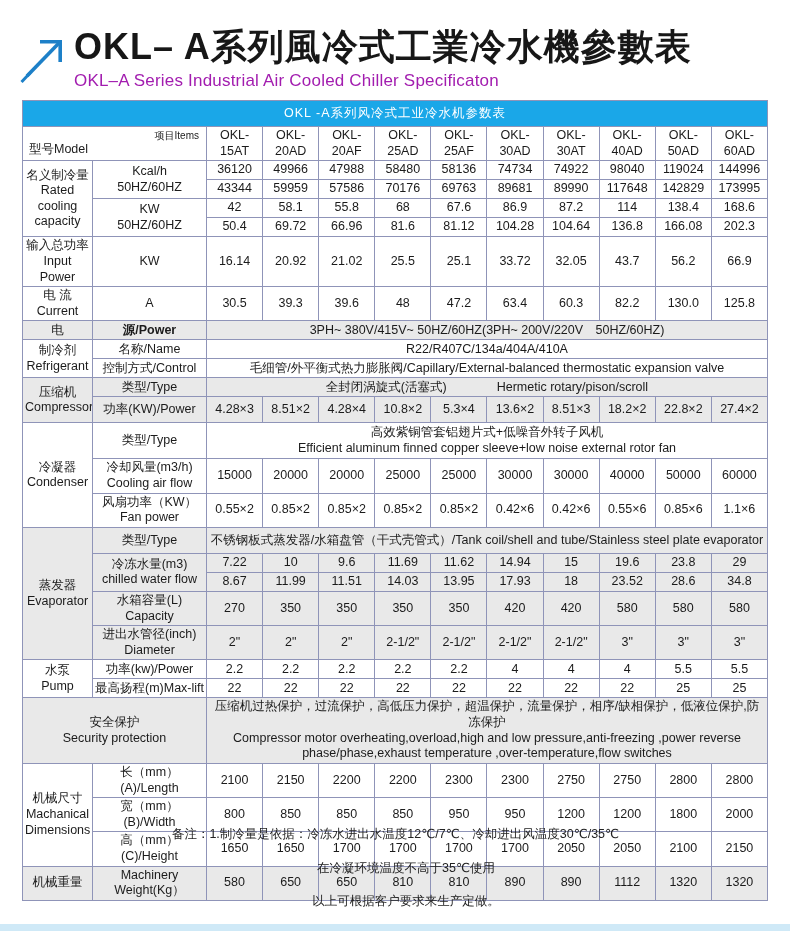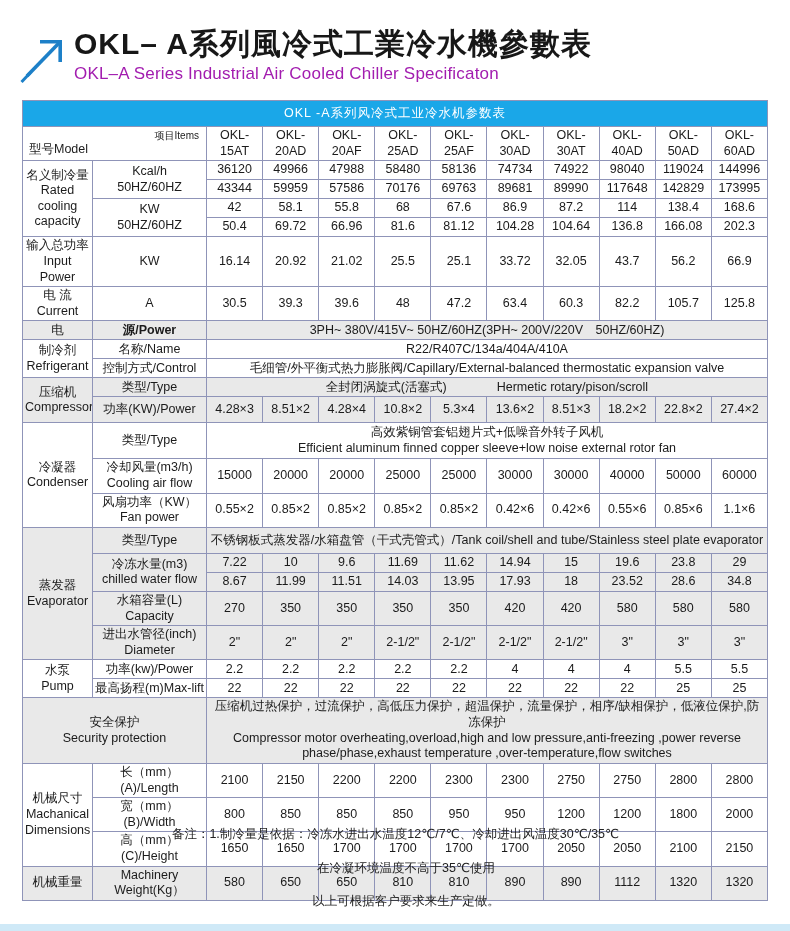--- a/index.html
+++ b/index.html
@@ -2,21 +2,21 @@
 <html><head>
 <meta charset="utf-8">
 <style>
   html,body{margin:0;padding:0;background:#fff;}
   .page{position:relative;width:790px;height:931px;background:#ffffff;overflow:hidden;
         font-family:"Liberation Sans","DejaVu Sans",sans-serif;color:#1b1b1b;}
 
   
   .brand{position:absolute;left:18px;top:30px;width:54px;height:56px;}
   .titles{position:absolute;left:74px;top:27px;}
-  .title-zh{font-size:30px;font-weight:700;color:#171717;letter-spacing:1px;line-height:1.1;}
+  .title-zh{font-size:36px;font-weight:700;color:#171717;letter-spacing:1px;line-height:1.1;}
   .title-en{font-size:17px;font-weight:500;color:#a21caf;margin-top:4px;letter-spacing:.2px;}
 
   
   .tbl{position:absolute;left:22px;top:100px;width:746px;border-collapse:collapse;table-layout:fixed;border-radius:23px;}
   .tbl td{border:1px solid #8f94b8;background:#fff;text-align:center;vertical-align:middle;
           font-size:12.5px;line-height:1.25;padding:1px 2px;color:#1b1b1b;overflow:hidden;}
   .titlebar-cell{background:#1AA7E8 !important;color:#ffffff !important;font-size:17px;
                  letter-spacing:1px;font-weight:500;}
   tr.gray td{background:#e9e9e9;}
   .pre{white-space:pre-line;}
@@ -177,21 +177,21 @@
 Current</td>
       <td>A</td>
     <td class="val">30.5</td>
           <td class="val">39.3</td>
           <td class="val">39.6</td>
           <td class="val">48</td>
           <td class="val">47.2</td>
           <td class="val">63.4</td>
           <td class="val">60.3</td>
           <td class="val">82.2</td>
-          <td class="val">105.7</td>
+          <td class="val">130.0</td>
           <td class="val">125.8</td>
         </tr>
 
     <tr class="gray" style="height:19px">
       <td class="right">电</td>
       <td class="left">源/Power</td>
       <td colspan="10">3PH~ 380V/415V~ 50HZ/60HZ(3PH~ 200V/220V　50HZ/60HZ)</td>
     </tr>
 
     <tr style="height:19px">

